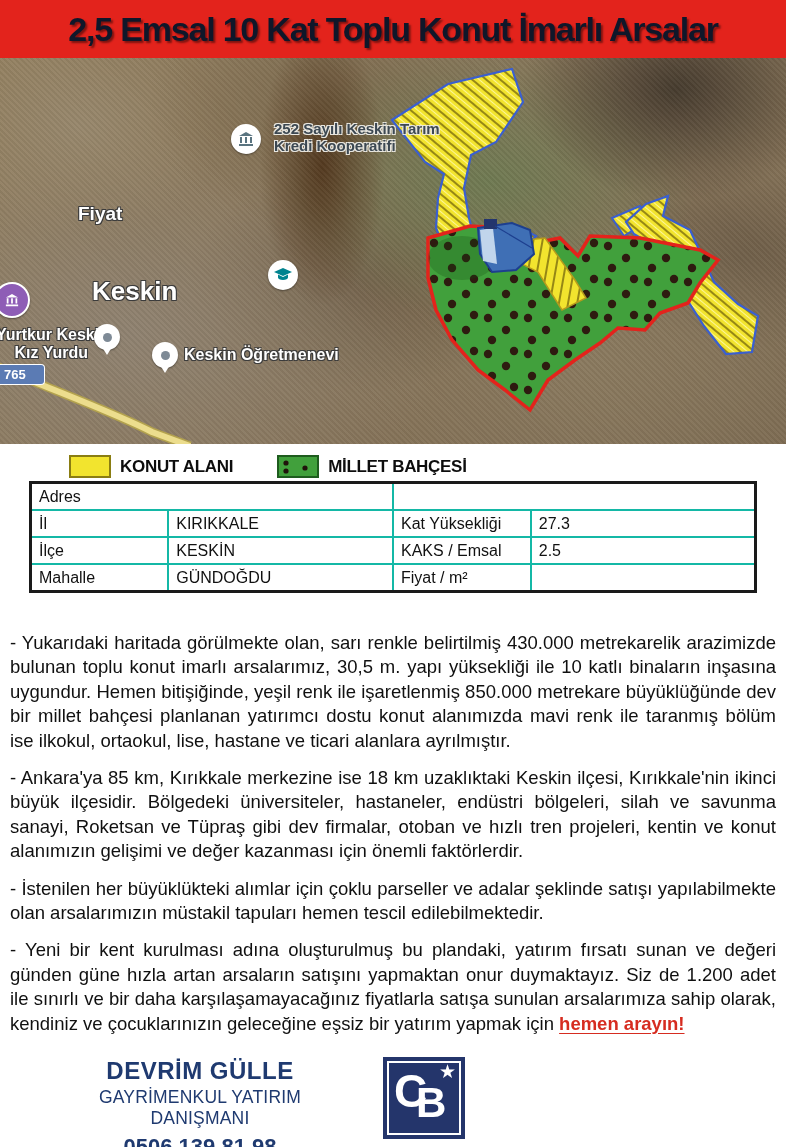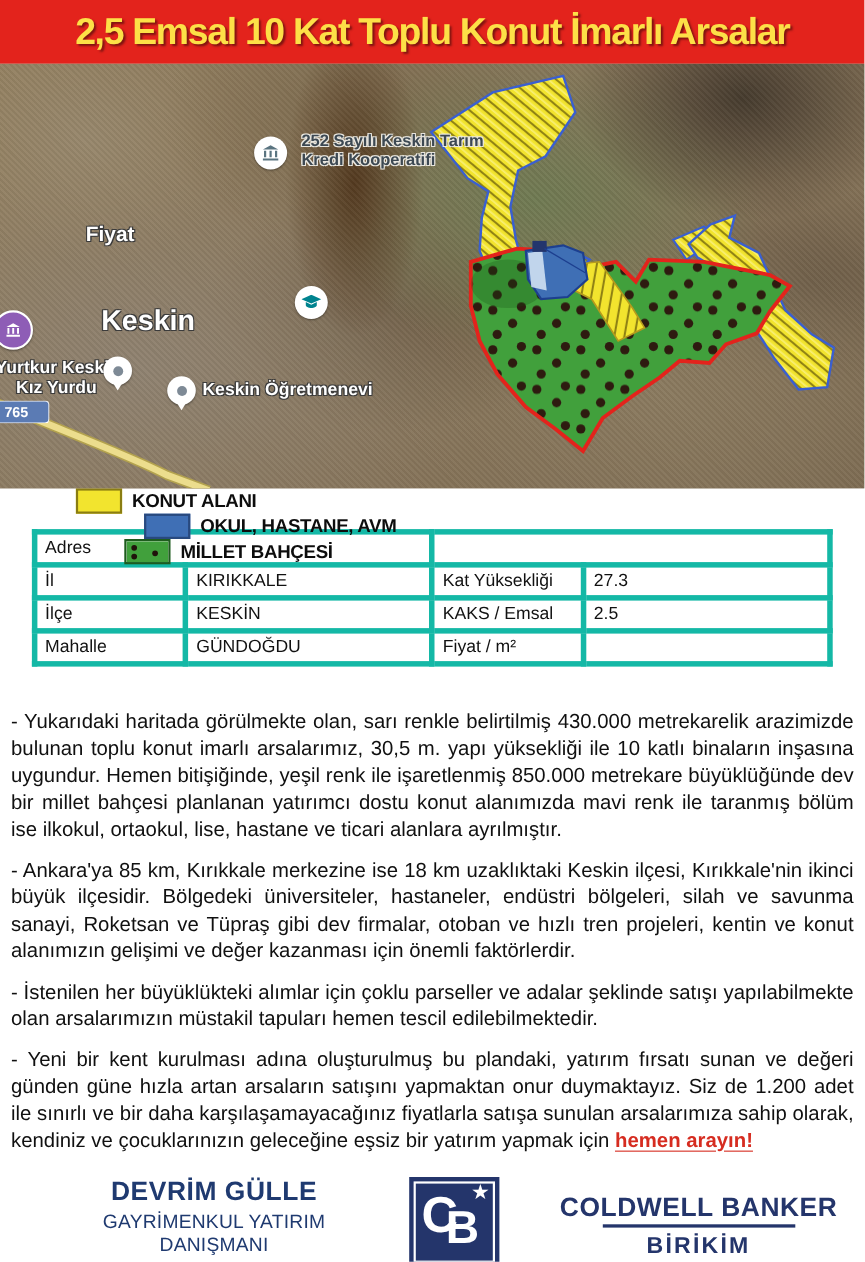--- a/index.html
+++ b/index.html
@@ -1,21 +1,21 @@
 <!DOCTYPE html>
 <html><head>
 <meta charset="utf-8">
 <style>
   html,body{margin:0;padding:0;}
   body{width:786px;height:1147px;background:#ffffff;font-family:"Liberation Sans",sans-serif;overflow:hidden;}
   .page{position:relative;width:786px;height:1147px;}
 
   
   .header{height:58px;background:#e3231c;display:flex;align-items:center;justify-content:center;}
-  .header h1{margin:0;color:#fde047;font-size:34px;font-weight:bold;letter-spacing:-1.2px;
+  .header h1{margin:0;color:#0f172a;font-size:34px;font-weight:bold;letter-spacing:-1.2px;
              text-shadow:2px 2px 2px rgba(0,0,0,0.45);white-space:nowrap;}
 
   
   .map{position:relative;height:386px;overflow:hidden;
     background:
       radial-gradient(220px 160px at 86% 8%, #463b2e 0%, rgba(70,59,46,0) 70%),
       radial-gradient(90px 200px at 41% 28%, #53391f 0%, rgba(83,57,31,0) 70%),
       radial-gradient(300px 200px at 62% 32%, #6f7a52 0%, rgba(111,122,82,0) 70%),
       radial-gradient(260px 180px at 42% 12%, #7c6a4e 0%, rgba(124,106,78,0) 70%),
       radial-gradient(200px 150px at 10% 18%, #97876c 0%, rgba(151,135,108,0) 72%),
@@ -39,31 +39,31 @@
   .pin{position:absolute;width:26px;height:26px;border-radius:50%;background:#ffffff;
       box-shadow:0 1px 2px rgba(0,0,0,0.4);display:flex;align-items:center;justify-content:center;}
   .pin::after{content:"";position:absolute;left:8px;top:23px;border:5px solid transparent;border-top:8px solid #ffffff;}
   .pin .dot{width:9px;height:9px;border-radius:50%;background:#7e8a96;}
   .poi-purple{position:absolute;width:32px;height:32px;border-radius:50%;background:#8e5db6;border:2px solid #ffffff;
       display:flex;align-items:center;justify-content:center;color:#fff;font-size:15px;box-shadow:0 1px 2px rgba(0,0,0,.4);}
   .route-badge{position:absolute;background:#5b7bb4;color:#ffffff;font-size:13px;font-weight:bold;
       padding:2px 18px 2px 4px;border-radius:0 4px 4px 0;border:1px solid #ffffff;border-left:none;}
 
   
-  .legend{display:flex;align-items:flex-start;height:34px;padding-left:69px;flex-direction:column;}
+  .legend{display:flex;align-items:flex-end;height:34px;padding-left:69px;}
   .legend-item{display:flex;align-items:center;}
   .legend-swatch{width:42px;height:23px;margin-right:9px;box-sizing:border-box;}
   .sw-yellow{background:#f2e42e;border:2px solid #8a7d12;}
   .sw-blue{background:#3f6fb5;border:2px solid #28497e;}
   .sw-green{border:2px solid #1e5c1e;}
   .legend-label{font-size:17px;font-weight:bold;color:#0d0d0d;letter-spacing:-0.3px;}
 
   
   .info-table{width:728px;margin:3px auto 0;border-collapse:collapse;font-size:16px;color:#111;}
-  .info-table td{border:5px solid #14b8a6;padding:1px 7px;height:23px;}
+  .info-table td{border:2px solid #14b8a6;padding:1px 7px;height:23px;}
   .info-table{border:3px solid #1a1a1a;}
 
   
   .body-text{padding:14px 10px 0;margin-top:24px;}
   .body-text p{margin:0 0 13px;font-size:18.5px;line-height:1.32;text-align:justify;color:#101010;}
   .cta-link{color:#d62c20;font-weight:bold;text-decoration:underline;text-underline-offset:3px;cursor:pointer;}
 
   
   .footer{display:flex;align-items:flex-start;padding:8px 20px 0 55px;color:#1f3a70;}
   .agent{width:290px;text-align:center;}
@@ -177,24 +177,20 @@
     </div>
 
     <div class="route-badge" style="left:0;top:306px;">765</div>
   </div>
 
   <div class="legend">
     <div class="legend-item">
       <div class="legend-swatch sw-yellow"></div>
       <span class="legend-label">KONUT ALANI</span>
     </div>
-    <div class="legend-item" style="margin-left:62px;">
-      <div class="legend-swatch sw-blue"></div>
-      <span class="legend-label">OKUL, HASTANE, AVM</span>
-    </div>
     <div class="legend-item" style="margin-left:44px;">
       <div class="legend-swatch sw-green"><svg width="38" height="19" viewBox="0 0 38 19">
             <rect width="38" height="19" fill="#41a03c"></rect>
             <circle cx="7" cy="6" r="2.6" fill="#20130b"></circle>
             <circle cx="7" cy="14" r="2.6" fill="#20130b"></circle>
             <circle cx="26" cy="11" r="2.6" fill="#20130b"></circle>
           </svg></div>
       <span class="legend-label">MİLLET BAHÇESİ</span>
     </div>
   </div>
@@ -241,20 +237,15 @@
       <div class="agent-phone" style="margin-top:0;">0216 606 16 01</div>
     </div>
 
     <div class="cb-logo">
       <div class="cb-inner"></div>
       <span class="cb-c">C</span>
       <span class="cb-b">B</span>
       <span class="cb-star">★</span>
     </div>
 
-    <div class="brand">
-      <div class="brand-name">COLDWELL BANKER</div>
-      <div class="brand-rule"></div>
-      <div class="brand-sub">BİRİKİM</div>
-    </div>
   </div>
 
 </div>
 
 </body></html>

